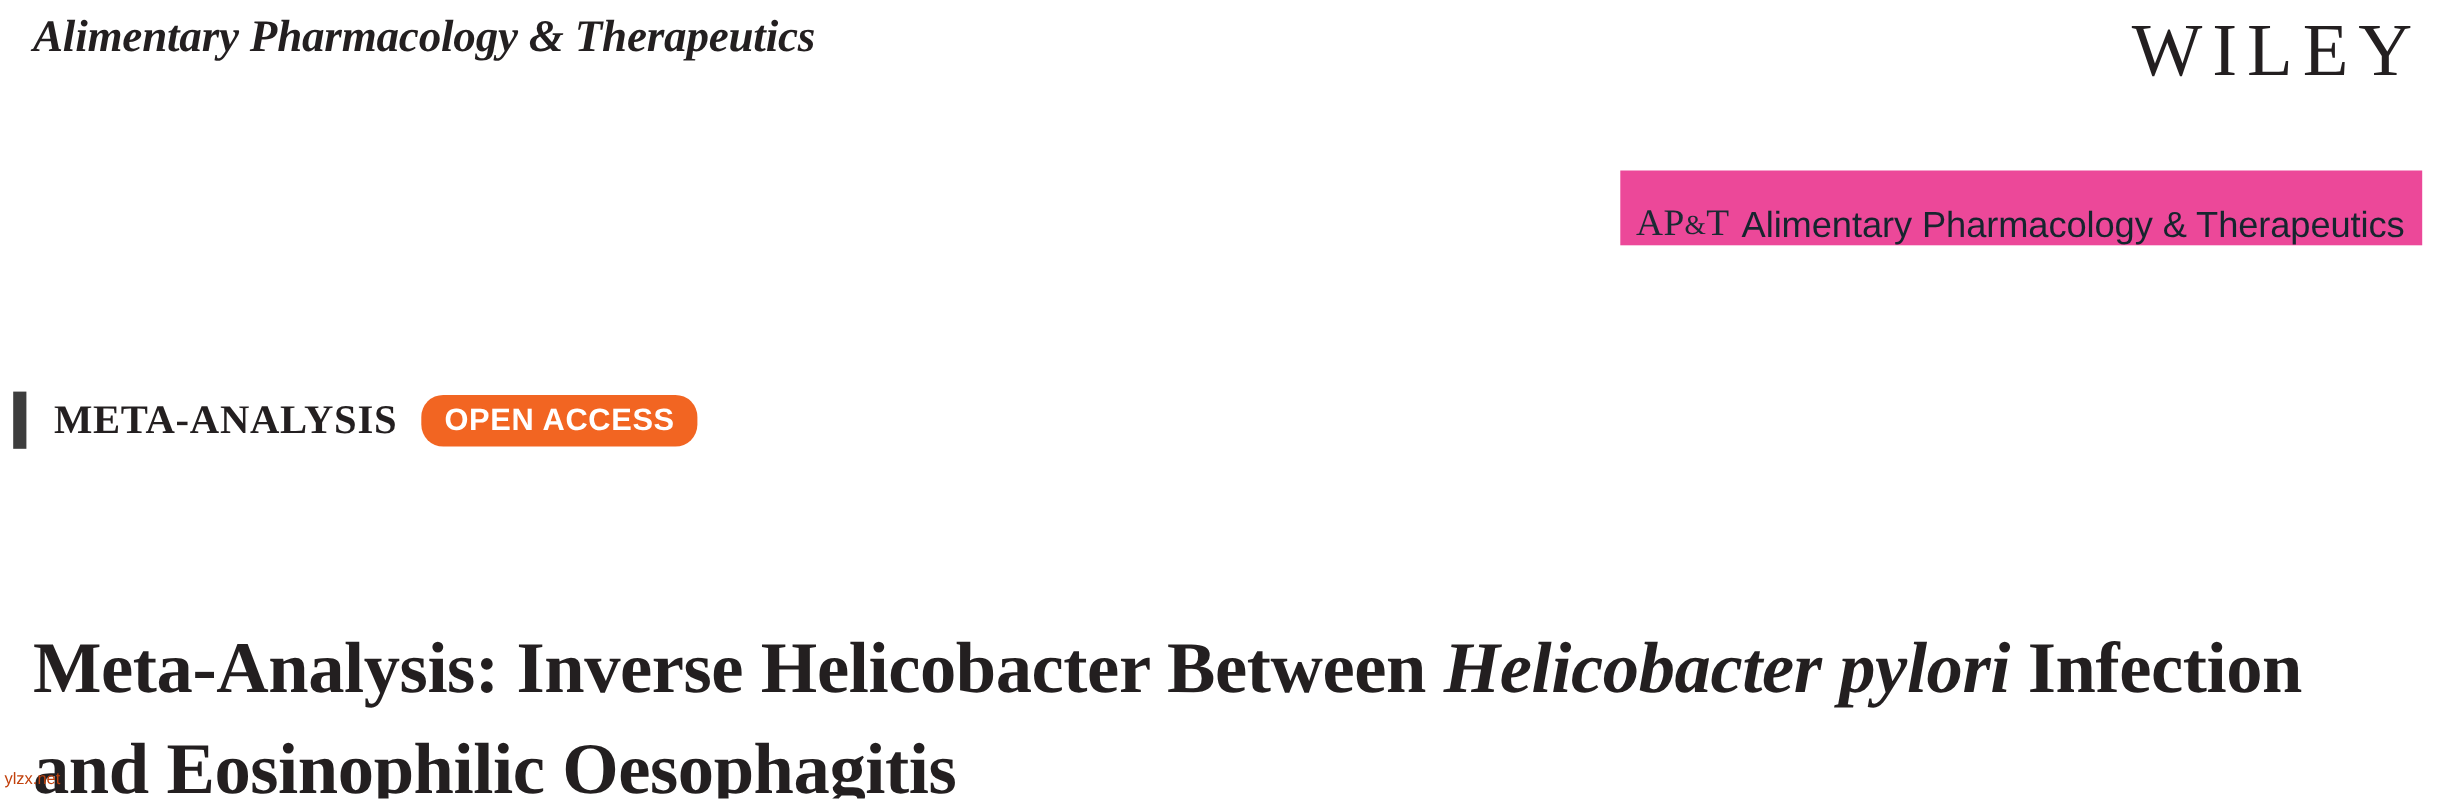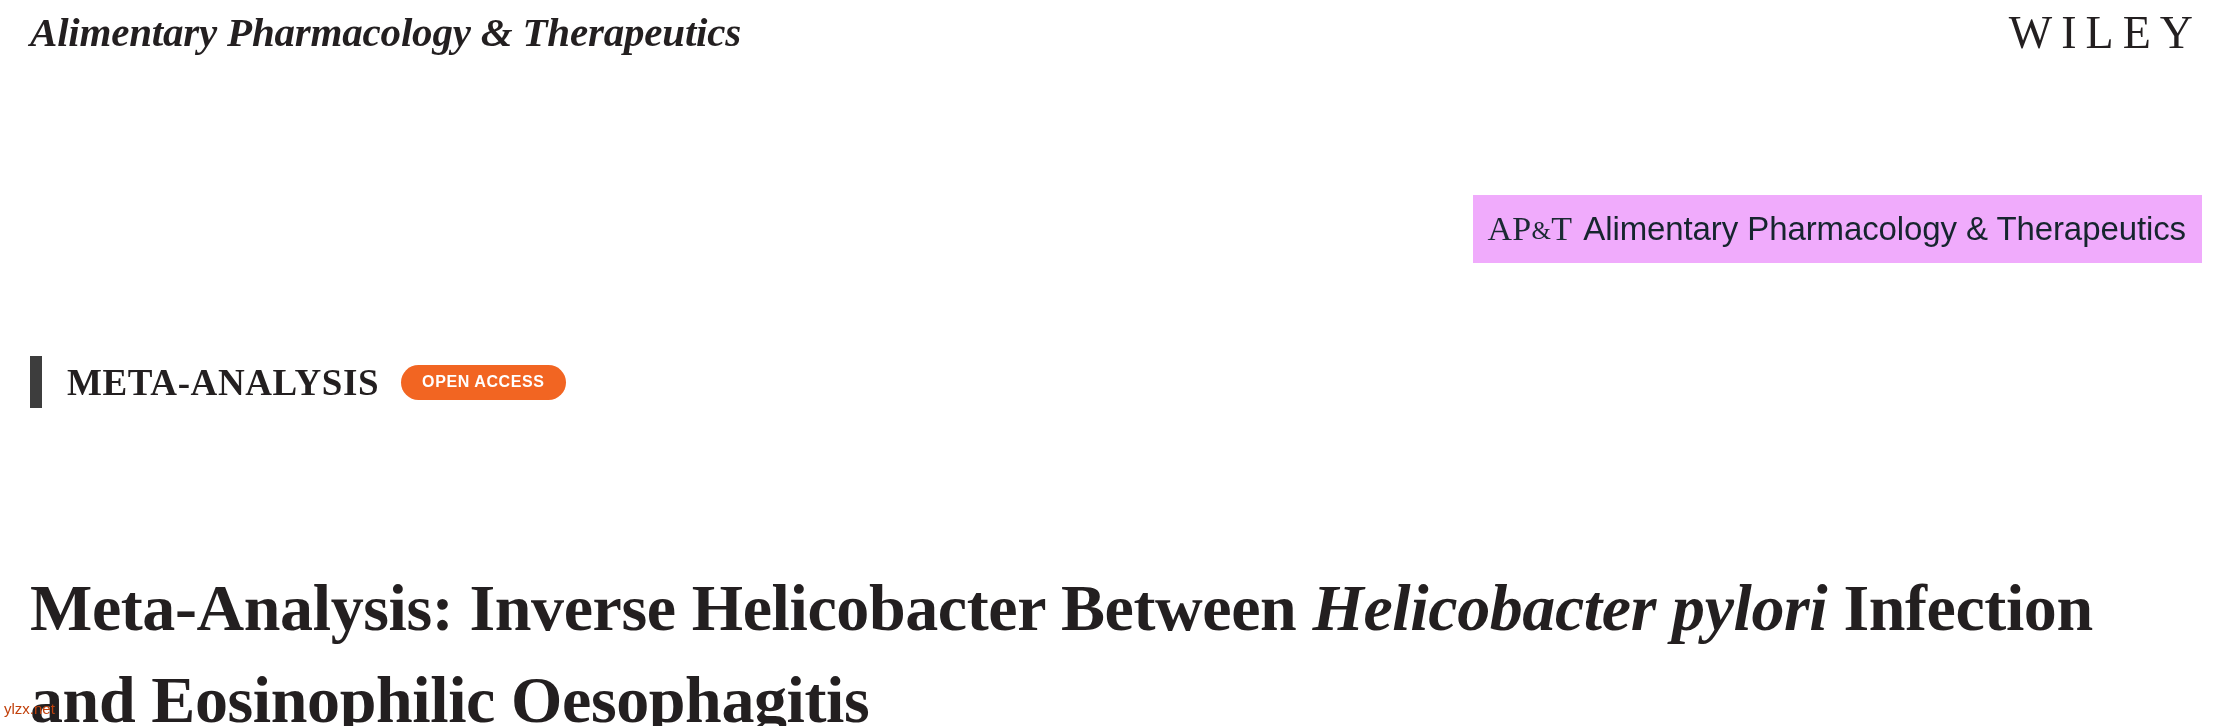--- a/index.html
+++ b/index.html
@@ -34,38 +34,37 @@
     font-size: 41px;
     letter-spacing: -0.2px;
     color: #231f20;
     white-space: nowrap;
   }
   .wiley-logo {
     position: absolute;
     right: 28px;
     top: 6px;
     font-family: "Liberation Serif", serif;
-    font-size: 46px;
+    font-size: 68px;
     letter-spacing: 9px;
     color: #231f20;
     white-space: nowrap;
   }
 
   
   .apt-banner {
     position: absolute;
     right: 28px;
     top: 155px;
     height: 68px;
-    background: #f0abfc;
+    background: #ec4899;
     display: flex;
-    align-items: center;
+    align-items: flex-end;
     padding: 0 16px 0 14px;
     box-sizing: border-box;
-    margin-top: 40px;
   }
   .apt-banner .apt-mark {
     font-family: "Liberation Serif", serif;
     font-size: 34px;
     color: #1b2a33;
     white-space: nowrap;
     letter-spacing: 0.3px;
   }
   .apt-banner .apt-mark .amp {
     font-size: 25px;
@@ -76,21 +75,21 @@
     font-size: 33px;
     color: #16252e;
     margin-left: 11px;
     white-space: nowrap;
     letter-spacing: -0.1px;
   }
 
   
   .article-type-row {
     position: absolute;
-    left: 30px;
+    left: 12px;
     top: 355px;
     display: flex;
     align-items: center;
     height: 54px;
   }
   .type-bar {
     width: 12px;
     height: 52px;
     background: #3d3d3d;
     margin-right: 25px;
@@ -102,21 +101,21 @@
     letter-spacing: 0.6px;
     color: #231f20;
     white-space: nowrap;
   }
   .open-access-badge {
     margin-left: 22px;
     background: #f26522;
     color: #ffffff;
     font-family: "Liberation Sans", sans-serif;
     font-weight: bold;
-    font-size: 16px;
+    font-size: 28px;
     letter-spacing: 0.6px;
     border-radius: 20px;
     padding: 9px 21px 10px 21px;
     white-space: nowrap;
     line-height: 1;
   }
 
   
   .article-title {
     position: absolute;

